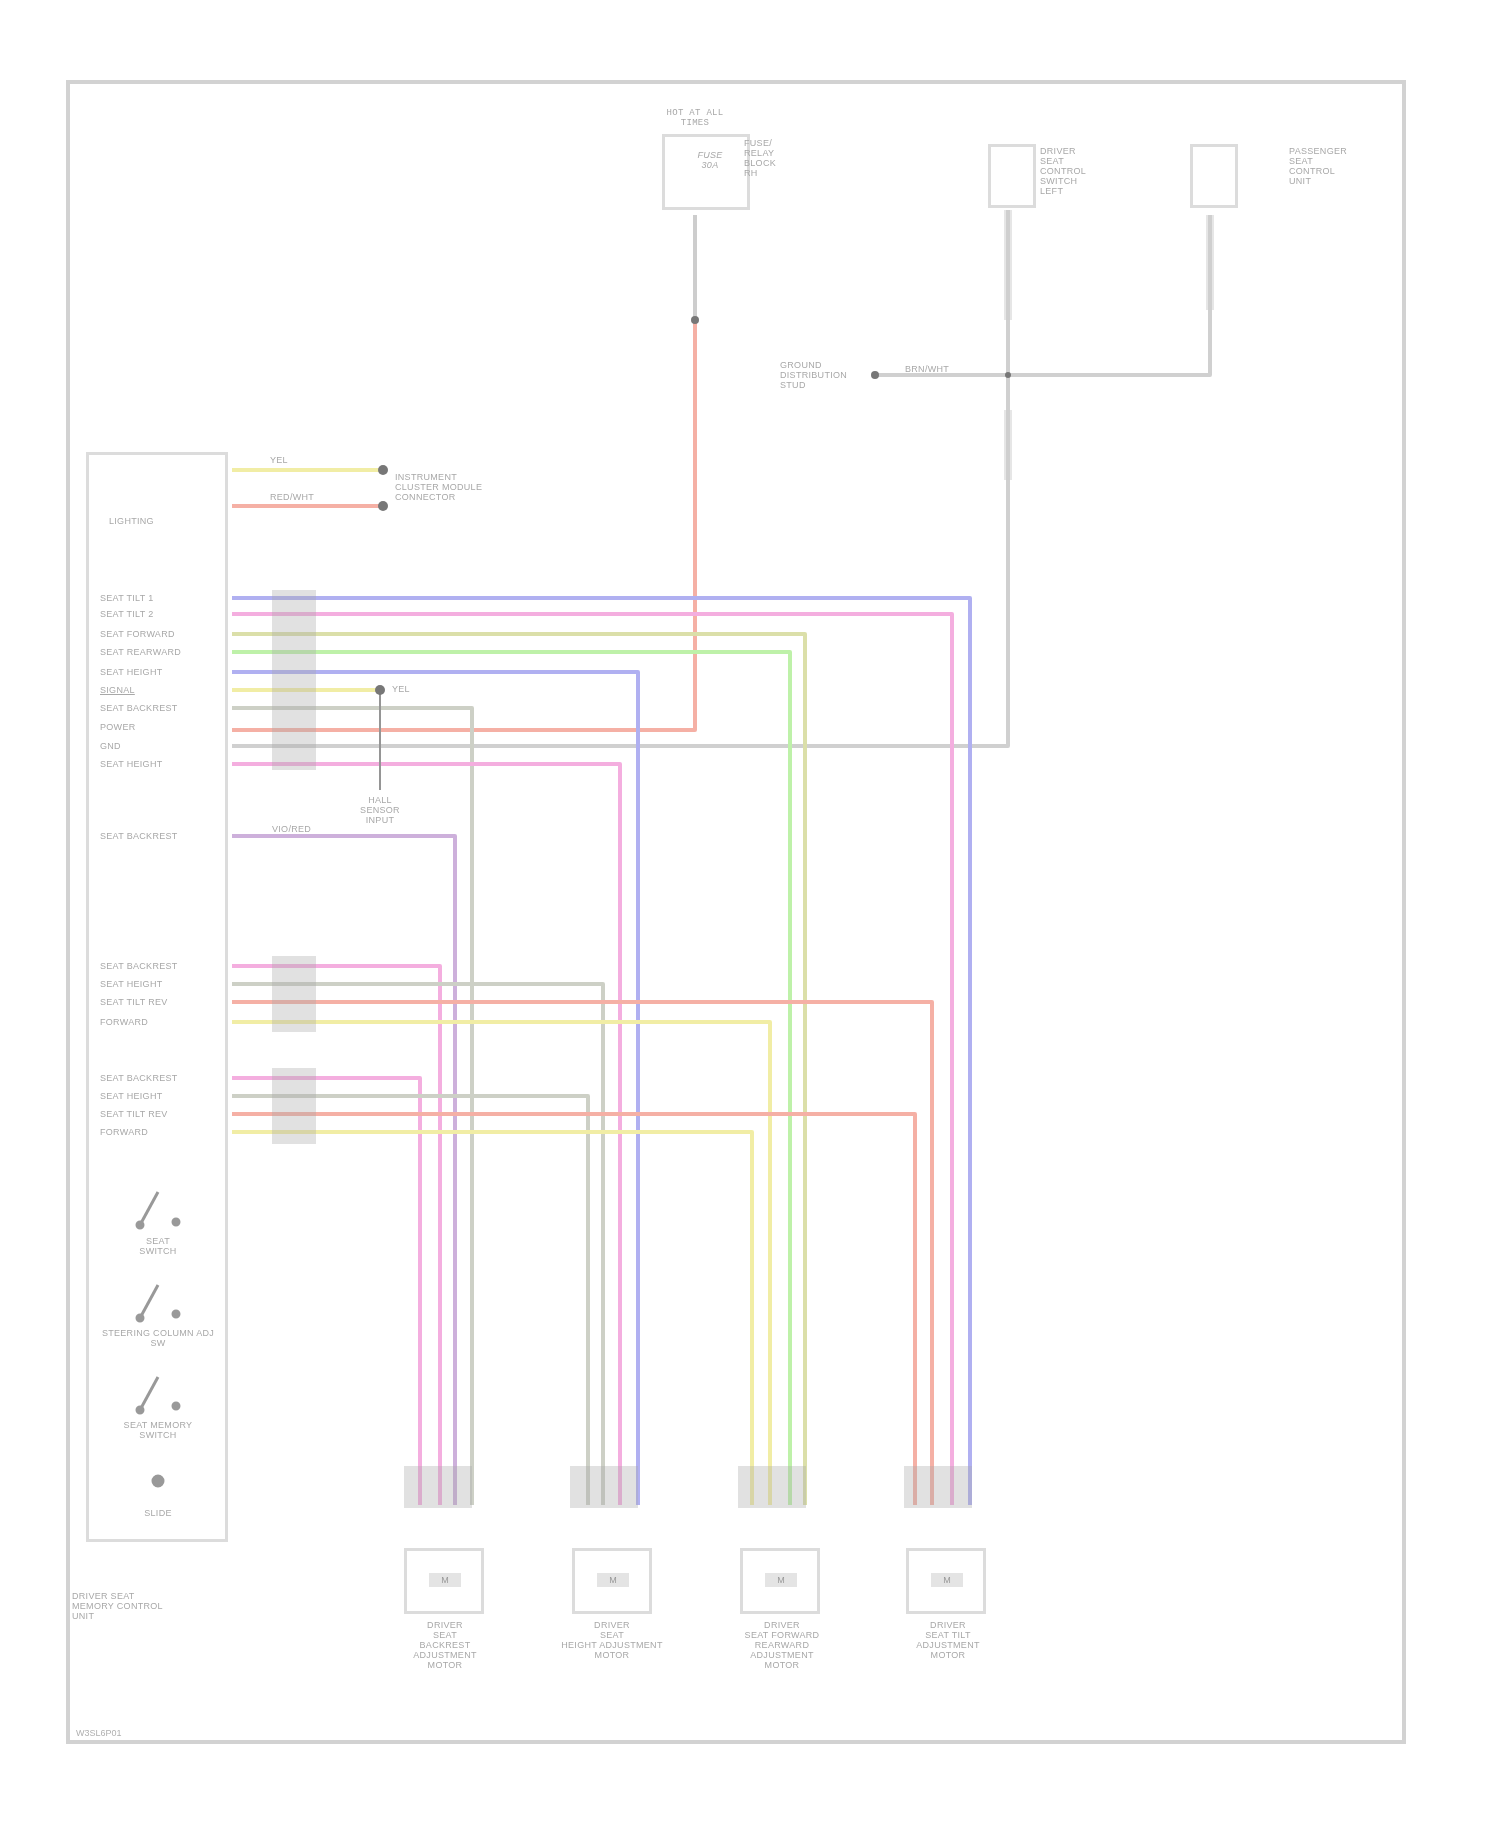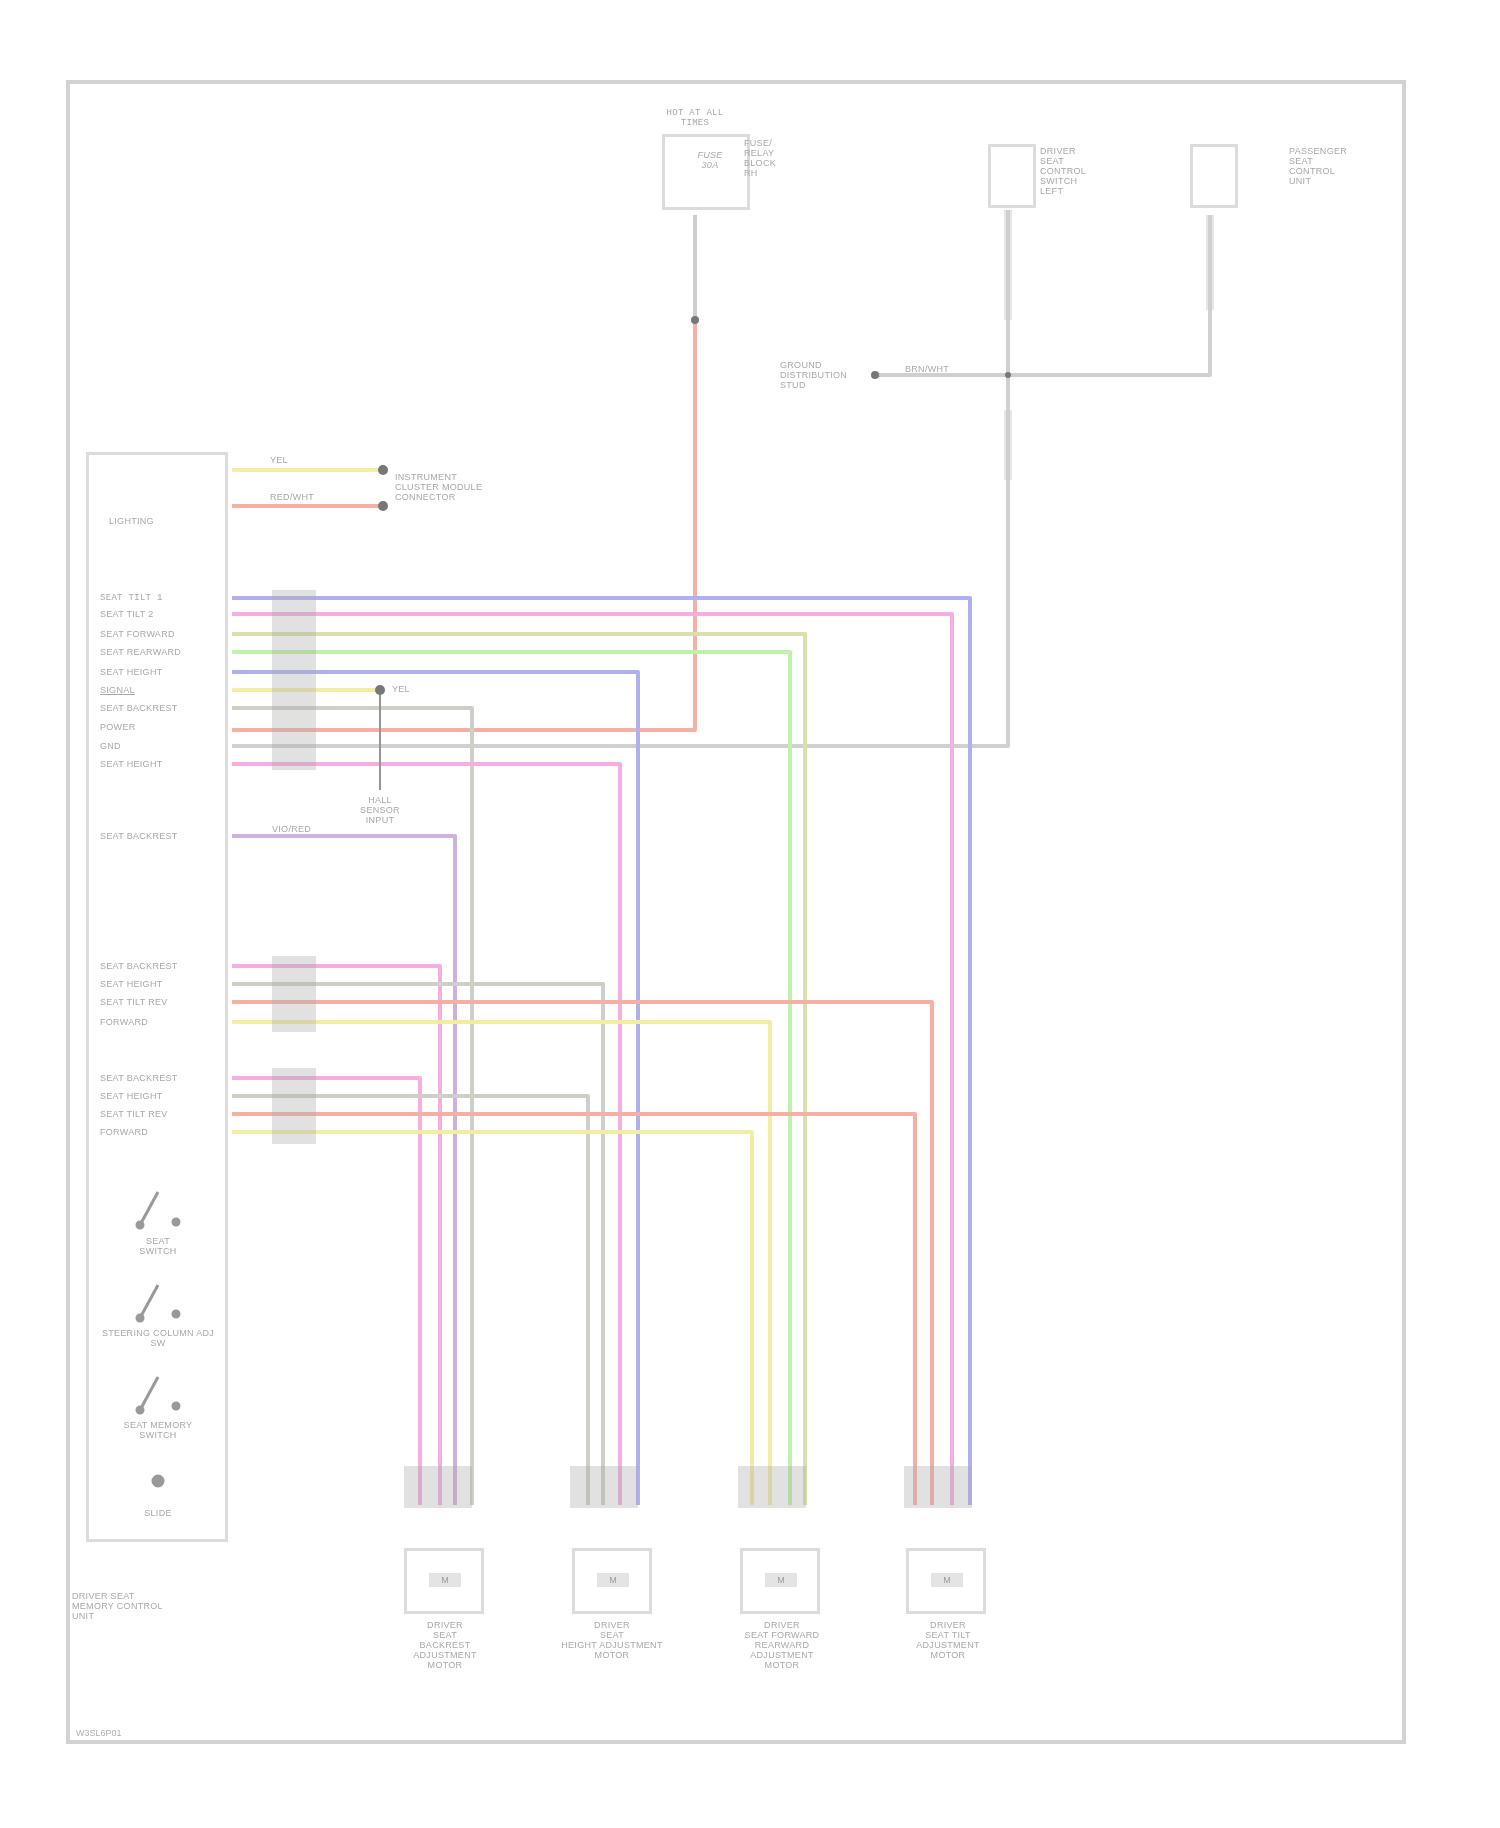--- a/index.html
+++ b/index.html
@@ -96,21 +96,21 @@
 MEMORY CONTROL
 UNIT</div>
 
 <div class="lbl" style="left:270px;top:455px;">YEL</div>
 <div class="lbl r" style="left:109px;top:500px;width:100px;margin-top:16px;">LIGHTING</div>
 <div class="lbl" style="left:270px;top:492px;">RED/WHT</div>
 <div class="lbl" style="left:395px;top:472px;">INSTRUMENT
 CLUSTER MODULE
 CONNECTOR</div>
 
-<div class="lbl r" style="left:100px;top:593px;width:118px;font-family:Liberation Mono, monospace;">SEAT TILT 1</div>
+<div class="lbl r" style="left:100px;top:593px;width:118px;">SEAT TILT 1</div>
 <div class="lbl r" style="left:100px;top:609px;width:118px;">SEAT TILT 2</div>
 <div class="lbl r" style="left:100px;top:629px;width:118px;">SEAT FORWARD</div>
 <div class="lbl r" style="left:100px;top:647px;width:118px;">SEAT REARWARD</div>
 <div class="lbl r" style="left:100px;top:667px;width:118px;">SEAT HEIGHT</div>
 <div class="lbl r" style="left:100px;top:685px;width:118px;text-decoration:underline;">SIGNAL</div>
 <div class="lbl r" style="left:100px;top:703px;width:118px;">SEAT BACKREST</div>
 <div class="lbl r" style="left:100px;top:722px;width:118px;">POWER</div>
 <div class="lbl r" style="left:100px;top:741px;width:118px;">GND</div>
 <div class="lbl r" style="left:100px;top:759px;width:118px;">SEAT HEIGHT</div>
 <div class="conn" style="left:272px;top:590px;width:44px;height:180px;"></div>

